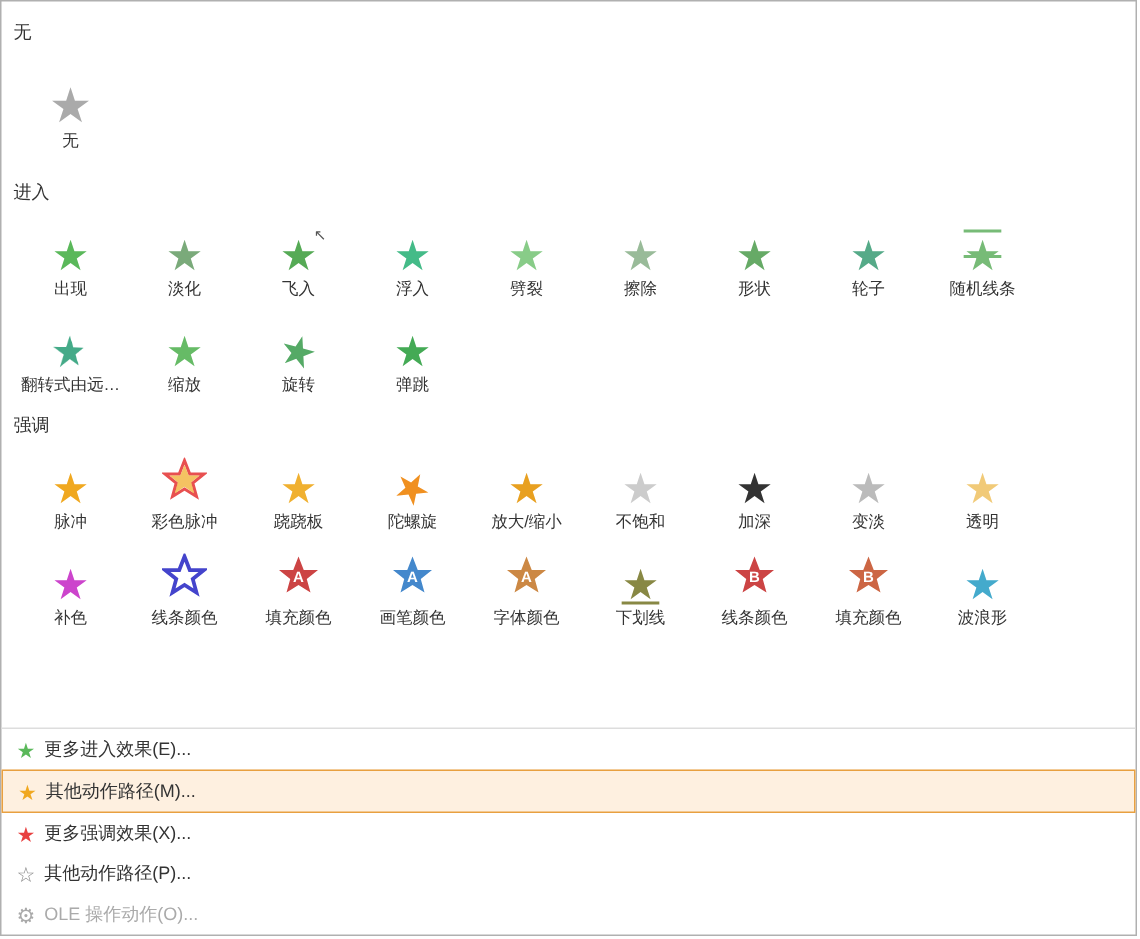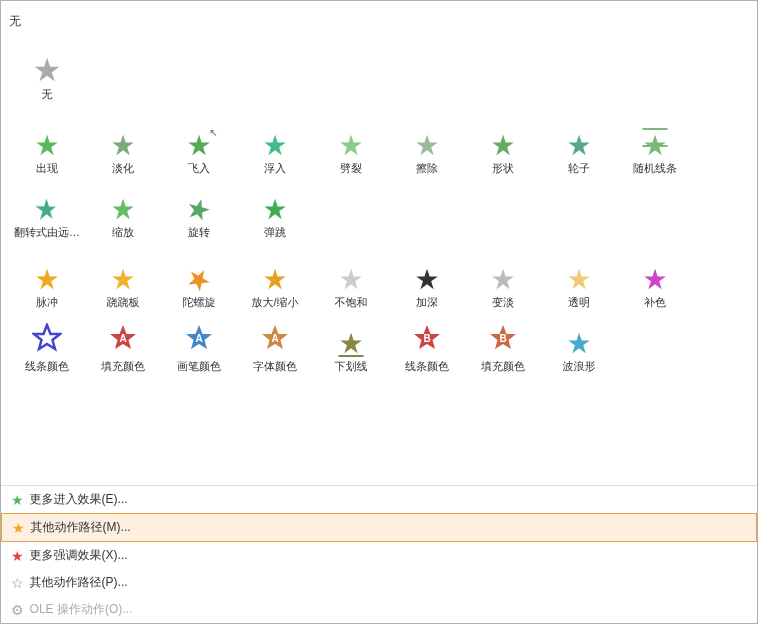--- a/index.html
+++ b/index.html
@@ -125,20 +125,21 @@
       <div class="section-label">无</div>
       <div class="items-grid">
         <div class="item-cell no-item">
           <div class="item-icon" style="color:#aaa; font-size:32px;">★</div>
           <div class="item-label">无</div>
         </div>
       </div>
     </div>
 
     <div>
+      <div class="section-label">进入</div>
       <div class="items-grid">
         <div class="item-cell">
           <div class="item-icon" style="color:#5ab85a; font-size:28px;">★</div>
           <div class="item-label">出现</div>
         </div>
         <div class="item-cell">
           <div class="item-icon" style="color:#7aaa7a; font-size:28px;">★</div>
           <div class="item-label">淡化</div>
         </div>
         <div class="item-cell">
@@ -184,24 +185,34 @@
           <div class="item-label">旋转</div>
         </div>
         <div class="item-cell">
           <div class="item-icon" style="color:#44aa55; font-size:28px;">★</div>
           <div class="item-label">弹跳</div>
         </div>
       </div>
     </div>
 
     <div>
+      <div class="section-label">强调</div>
       <div class="items-grid">
         <div class="item-cell">
           <div class="item-icon" style="color:#f0a820; font-size:28px;">★</div>
           <div class="item-label">脉冲</div>
+        </div>
+        <div class="item-cell">
+          <div class="item-icon" style="font-size:28px;">
+            <svg width="30" height="30" viewBox="0 0 30 30">
+              <polygon points="15,2 18.5,11 28,11 20.5,17 23,26 15,21 7,26 9.5,17 2,11 11.5,11" fill="none" stroke="#e85050" stroke-width="2"></polygon>
+              <polygon points="15,5 17.8,12 25,12 19.5,16.5 21.5,24 15,19.5 8.5,24 10.5,16.5 5,12 12.2,12" fill="#f0a820" opacity="0.7"></polygon>
+            </svg>
+          </div>
+          <div class="item-label">彩色脉冲</div>
         </div>
         <div class="item-cell">
           <div class="item-icon" style="color:#f0b030; font-size:28px;">★</div>
           <div class="item-label">跷跷板</div>
         </div>
         <div class="item-cell">
           <div class="item-icon" style="color:#f09020; font-size:28px; display:inline-block; transform:rotate(30deg);">★</div>
           <div class="item-label">陀螺旋</div>
         </div>
         <div class="item-cell">

